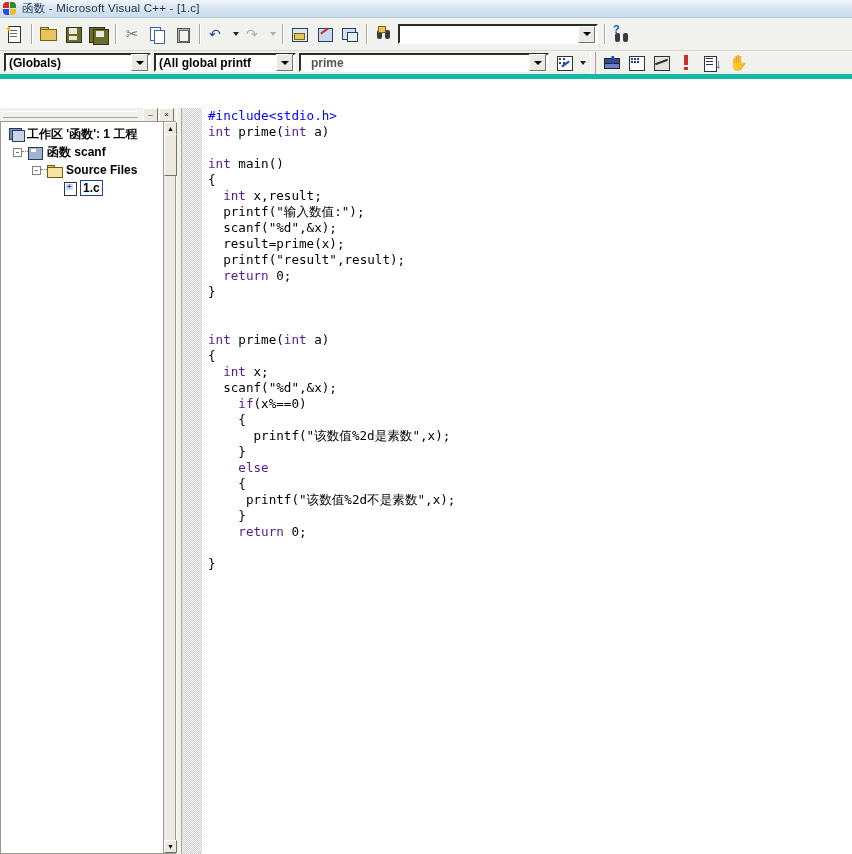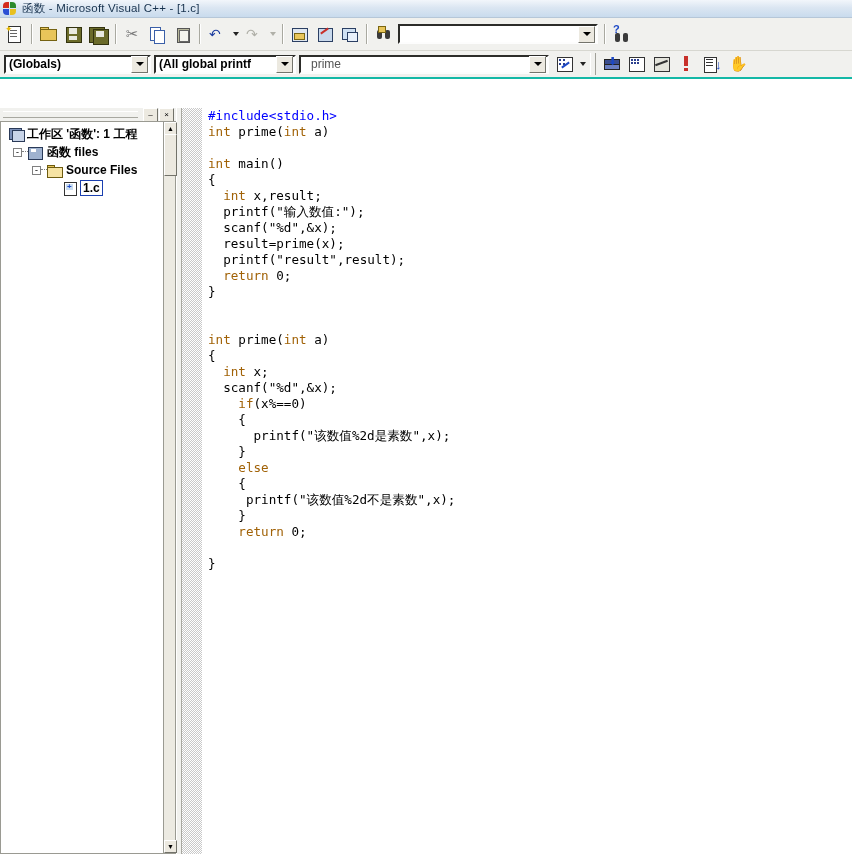--- a/index.html
+++ b/index.html
@@ -104,32 +104,32 @@
   .ico .grid{position:absolute;left:2px;top:2px;width:14px;height:13px;background:#fff;border:1px solid #333;}
   .ico .gridd{position:absolute;background:#2b3f8f;width:2px;height:2px;}
   .ico .excl{position:absolute;left:7px;top:1px;width:4px;height:10px;background:#c8302a;}
   .ico .excl2{position:absolute;left:7px;top:13px;width:4px;height:3px;background:#c8302a;}
   .ico .lst{position:absolute;left:2px;top:2px;width:11px;height:14px;background:#fff;border:1px solid #333;}
   .ico .lstl{position:absolute;left:4px;width:7px;height:1px;background:#333;}
   .ico .dnarr{position:absolute;left:13px;top:3px;font-size:13px;color:#1d49c6;line-height:13px;}
   .ico .hand{position:absolute;left:2px;top:1px;font-size:15px;color:#444;line-height:15px;}
 
   
-  .tb2{height:28px;border-bottom:2px solid #14b8a6;padding-left:2px;background:#f1f1ee;}
+  .tb2{height:28px;border-bottom:5px solid #14b8a6;padding-left:2px;background:#f1f1ee;}
   .combo{
     height:19px;box-sizing:border-box;background:#fff;
     border:2px inset #dcdcd6;border-top-color:#808078;border-left-color:#808078;
     border-right-color:#fdfdfd;border-bottom-color:#fdfdfd;
     display:flex;align-items:center;position:relative;flex:none;
   }
   .combo .ctext{
     font-size:12px;font-weight:bold;color:#000;padding-left:3px;
     white-space:nowrap;overflow:hidden;flex:1;line-height:14px;
   }
-  .combo .ctext.gray{color:#555;font-weight:normal;padding-left:10px;}
+  .combo .ctext.gray{color:#555;font-weight:bold;padding-left:10px;}
   .cbtn{
     width:15px;height:15px;margin:0 1px 0 0;flex:none;
     background:#ece9e0;border:1px solid #fff;
     border-right-color:#74746c;border-bottom-color:#74746c;
     display:flex;align-items:center;justify-content:center;
   }
   .cbtn:after{
     content:"";width:0;height:0;
     border-left:4px solid transparent;border-right:4px solid transparent;border-top:4px solid #000;
   }
@@ -209,21 +209,21 @@
       linear-gradient(45deg,#c9c9c9 25%,transparent 25%,transparent 75%,#c9c9c9 75%);
     background-size:2px 2px;background-position:0 0,1px 1px;
     border-right:1px solid #ffffff;
   }
   .codearea{
     position:absolute;left:26px;top:0;right:0;bottom:0;
     font-family:"DejaVu Sans Mono","Liberation Mono",monospace;
     font-size:12.6px;line-height:16px;white-space:pre;color:#000;
   }
   .cl{height:16px;}
-  .kw{color:#a16207;}
+  .kw{color:#4c1d95;}
   .pp{color:#0000ff;}
 </style>
 </head>
 <body>
 
 <div class="app">
 
   <div class="titlebar">
     <div class="app-icon">
       <i class="r"></i>
@@ -444,21 +444,21 @@
           <span class="tlabel">工作区 '函数': 1 工程</span>
         </div>
 
         <div class="tnode" style="padding-left:12px">
           <span class="exp">-</span>
           <span style="width:6px;height:1px;border-top:1px dotted #808080;flex:none"></span>
           <span class="prj-ico">
               <span class="a"></span>
               <span class="b"></span>
             </span>
-          <span class="tlabel">函数 files</span>
+          <span class="tlabel">函数 scanf</span>
         </div>
 
         <div class="tnode" style="padding-left:31px">
           <span class="exp">-</span>
           <span style="width:6px;height:1px;border-top:1px dotted #808080;flex:none"></span>
           <span class="fld-ico open">
               <span class="t"></span>
               <span class="m"></span>
             </span>
           <span class="tlabel">Source Files</span>

